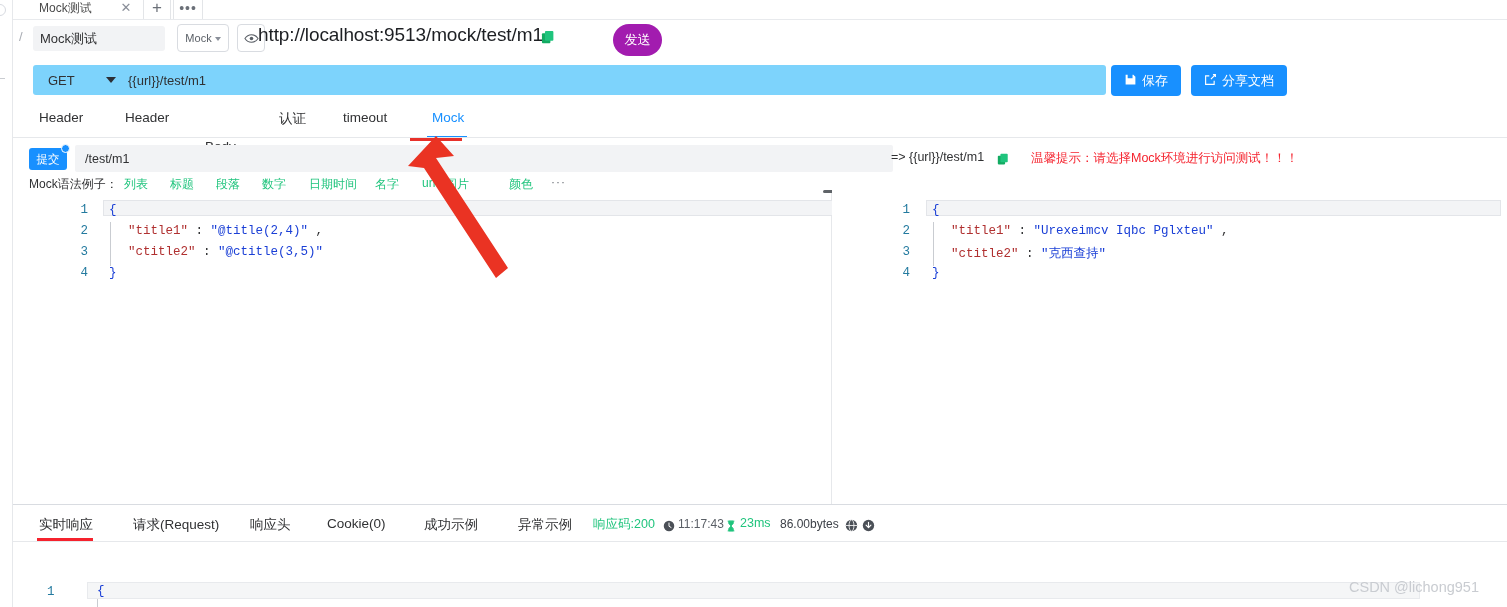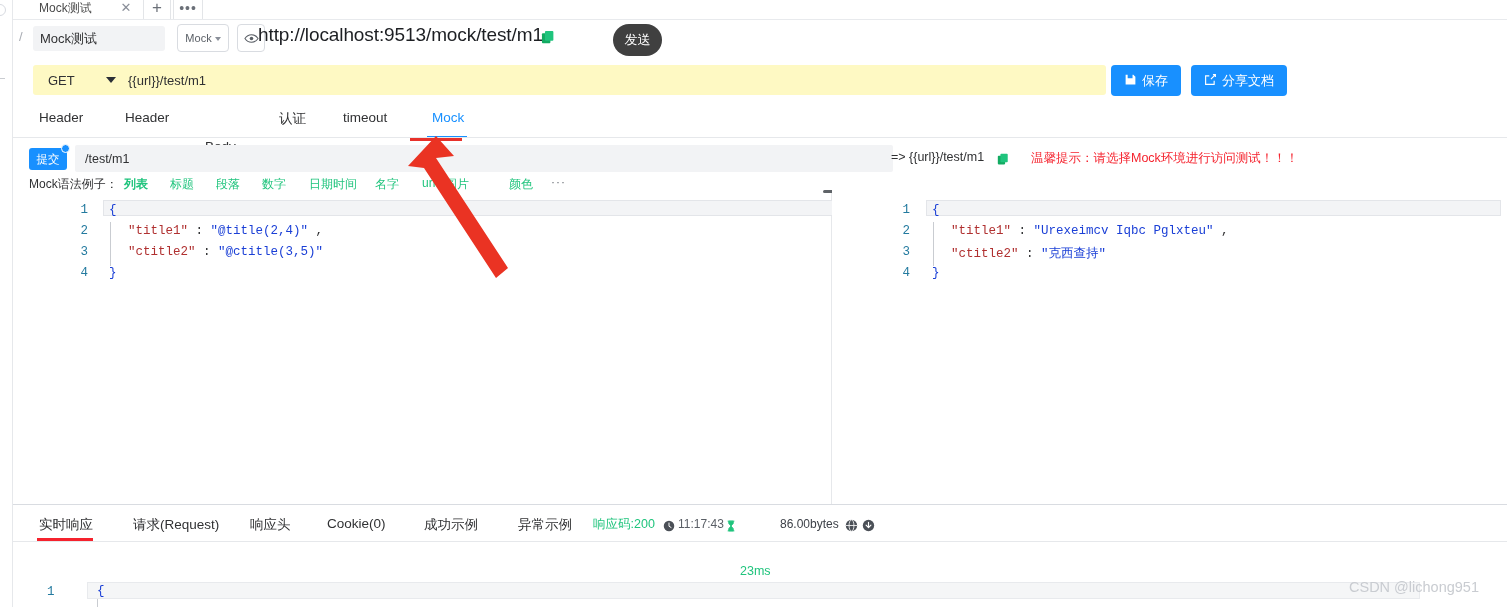--- a/index.html
+++ b/index.html
@@ -35,26 +35,26 @@
   .slash { position:absolute; left:6px; top:9px; font-size:13px; color:#a8acb3; }
   .name-field { position:absolute; left:20px; top:6px; width:132px; height:25px; background:#f2f3f5; border:none; border-radius:3px;
                 font-size:13px; color:#303133; padding:0 7px; font-family:inherit; outline:none; }
   .env-select { position:absolute; left:164px; top:4px; width:52px; height:28px; border:1px solid #d9dce1; border-radius:4px;
                 display:flex; align-items:center; justify-content:center; gap:3px; font-size:11px; color:#5a5f66; background:#fff; cursor:pointer; }
   .env-select .caret { width:0; height:0; border-left:3.5px solid transparent; border-right:3.5px solid transparent; border-top:4px solid #8a8f99; margin-top:2px; }
   .eye-btn { position:absolute; left:224px; top:4px; width:28px; height:28px; border:1px solid #d9dce1; border-radius:4px;
              display:flex; align-items:center; justify-content:center; background:#fff; cursor:pointer; }
   .url-text { position:absolute; left:245px; top:4px; font-size:19px; color:#1d1f23; letter-spacing:-0.1px; white-space:nowrap; }
   .url-copy { position:absolute; left:528px; top:10px; width:15px; height:15px; cursor:pointer; }
-  .send-btn { position:absolute; left:600px; top:4px; width:49px; height:32px; background:#404040; border:none; border-radius:16px;
+  .send-btn { position:absolute; left:600px; top:4px; width:49px; height:32px; background:#a21caf; border:none; border-radius:16px;
               color:#fff; font-size:13px; font-family:inherit; cursor:pointer; display:flex; align-items:center; justify-content:center; }
 
   
   .methodrow { position:absolute; left:13px; top:57px; right:0; height:48px; background:#fff; }
-  .mp-wrap { position:absolute; left:20px; top:8px; width:1073px; height:30px; background:#fef9c3; border-radius:3px; display:flex; align-items:center; }
+  .mp-wrap { position:absolute; left:20px; top:8px; width:1073px; height:30px; background:#7dd3fc; border-radius:3px; display:flex; align-items:center; }
   .method-label { margin-left:15px; font-size:13px; color:#303133; width:58px; }
   .method-caret { width:0; height:0; border-left:5px solid transparent; border-right:5px solid transparent; border-top:6px solid #2b2f36; margin-right:12px; }
   .path-text { font-size:13px; color:#303133; }
   .save-btn { position:absolute; left:1098px; top:8px; height:31px; padding:0 13px; background:#1890ff; border:none; border-radius:4px;
               color:#fff; font-size:13px; font-family:inherit; display:flex; align-items:center; gap:5px; cursor:pointer; }
   .share-btn { position:absolute; left:1178px; top:8px; height:31px; padding:0 13px; background:#1890ff; border:none; border-radius:4px;
                color:#fff; font-size:13px; font-family:inherit; display:flex; align-items:center; gap:5px; cursor:pointer; }
 
   
   .maintabs { position:absolute; left:13px; top:105px; right:0; height:33px; }
@@ -97,21 +97,21 @@
   .editor-bottom-sep { position:absolute; left:13px; top:504px; width:1494px; height:1px; background:#d9dce1; }
 
   
   .bottomtabs { position:absolute; left:13px; top:506px; right:0; height:35px; }
   .btab { position:absolute; top:10px; font-size:13.5px; color:#303133; cursor:pointer; white-space:nowrap; }
   .btab.active { color:#303133; }
   .btab-bar { position:absolute; top:32px; height:2.5px; background:#f5222d; }
   .status-code { position:absolute; left:580px; top:10px; font-size:12.5px; color:#20c47d; white-space:nowrap; }
   .status-time { position:absolute; left:665px; top:11px; font-size:12px; color:#5a5f66; white-space:nowrap; }
   .status-clock { position:absolute; left:650px; top:12px; width:12px; height:12px; }
-  .status-dur { position:absolute; left:727px; top:10px; font-size:12.5px; color:#20c47d; white-space:nowrap;margin-top:48px; }
+  .status-dur { position:absolute; left:727px; top:10px; font-size:12.5px; color:#20c47d; white-space:nowrap; }
   .status-hour { position:absolute; left:712px; top:12px; width:12px; height:12px; }
   .status-size { position:absolute; left:767px; top:11px; font-size:12px; color:#3d4148; white-space:nowrap; }
   .status-ic1 { position:absolute; left:832px; top:12px; width:13px; height:13px; }
   .status-ic2 { position:absolute; left:849px; top:12px; width:13px; height:13px; }
   .bottomtabs-sep { position:absolute; left:13px; top:541px; right:0; height:1px; background:#e6e8eb; }
 
   
   .resulttools { position:absolute; left:22px; top:549px; width:239px; height:27px; border:1px solid #e3e5e9; border-radius:4px;
                  display:flex; align-items:center; background:#fff; }
   .rt-item { font-size:12.5px; color:#303133; cursor:pointer; display:flex; align-items:center; justify-content:center; height:100%; }
@@ -217,21 +217,21 @@
       <svg width="13" height="13" viewBox="0 0 16 16">
         <rect x="1" y="3.5" width="9" height="10.5" rx="1" fill="#13ab62"></rect>
         <rect x="4.2" y="1" width="9" height="10.5" rx="1" fill="#1fc47d"></rect>
       </svg>
     </div>
     <span class="tip-text">温馨提示：请选择Mock环境进行访问测试！！！</span>
   </div>
 
   <div class="syntaxrow" id="syntaxrow">
     <span class="syntax-label">Mock语法例子：</span>
-  <span class="syntax-link" style="left: 111px; font-weight: bold;">列表</span>
+  <span class="syntax-link" style="left: 111px;">列表</span>
       <span class="syntax-link" style="left: 157px;">标题</span>
       <span class="syntax-link" style="left: 203px;">段落</span>
       <span class="syntax-link" style="left: 249px;">数字</span>
       <span class="syntax-link" style="left: 296px;">日期时间</span>
       <span class="syntax-link" style="left: 362px;">名字</span>
       <span class="syntax-link" style="left: 409px;">url</span>
       <span class="syntax-link" style="left: 432px;">图片</span>
       <span class="syntax-link" style="left: 496px;">颜色</span>
       <span class="syntax-more" style="left: 538px;">···</span>
     </div>

